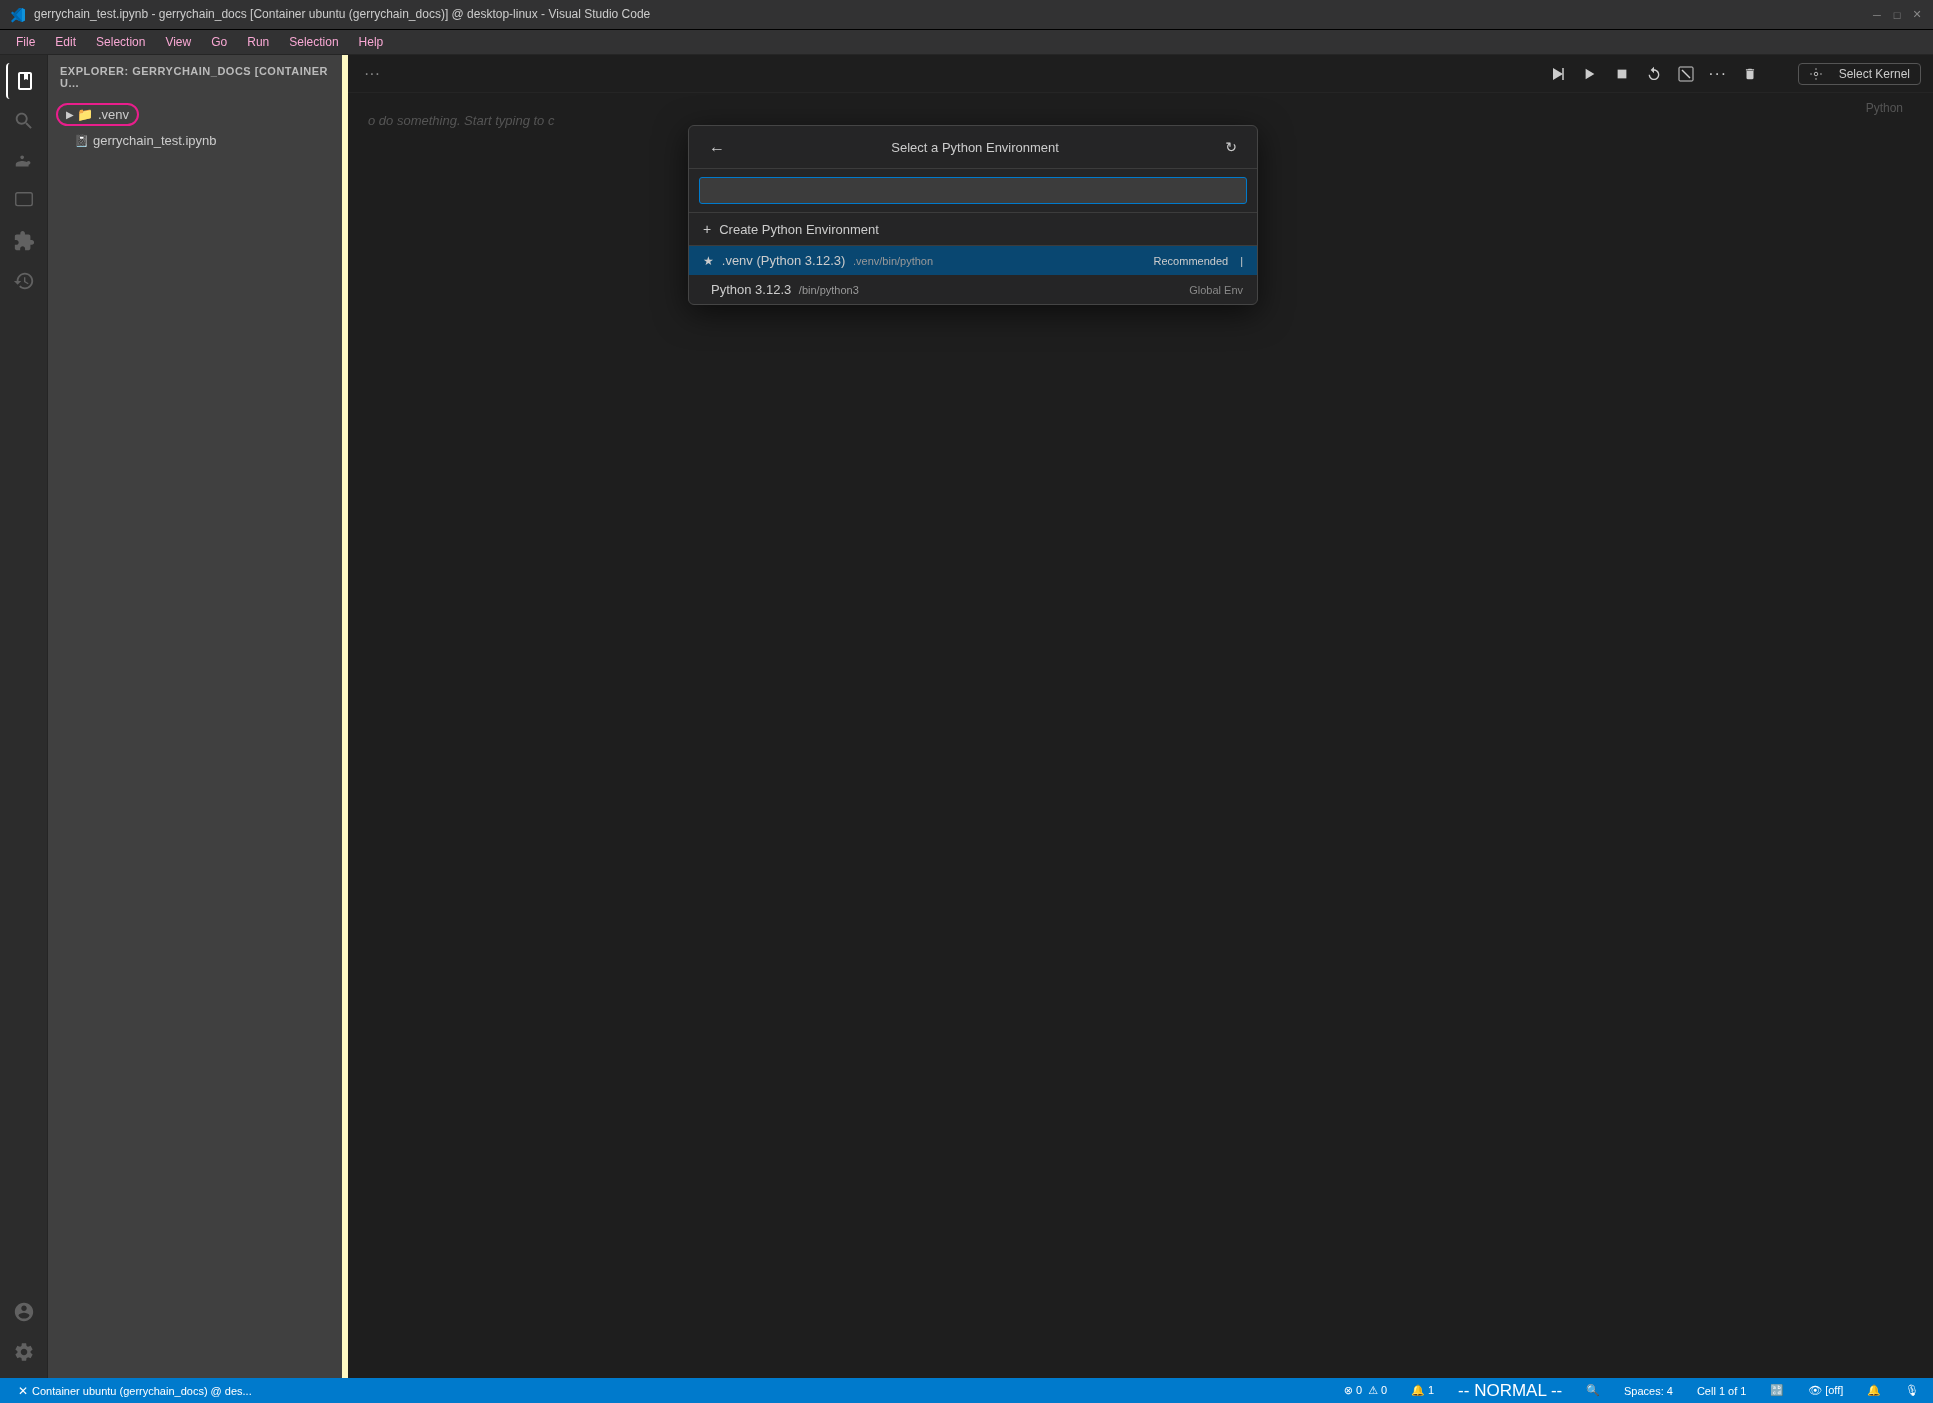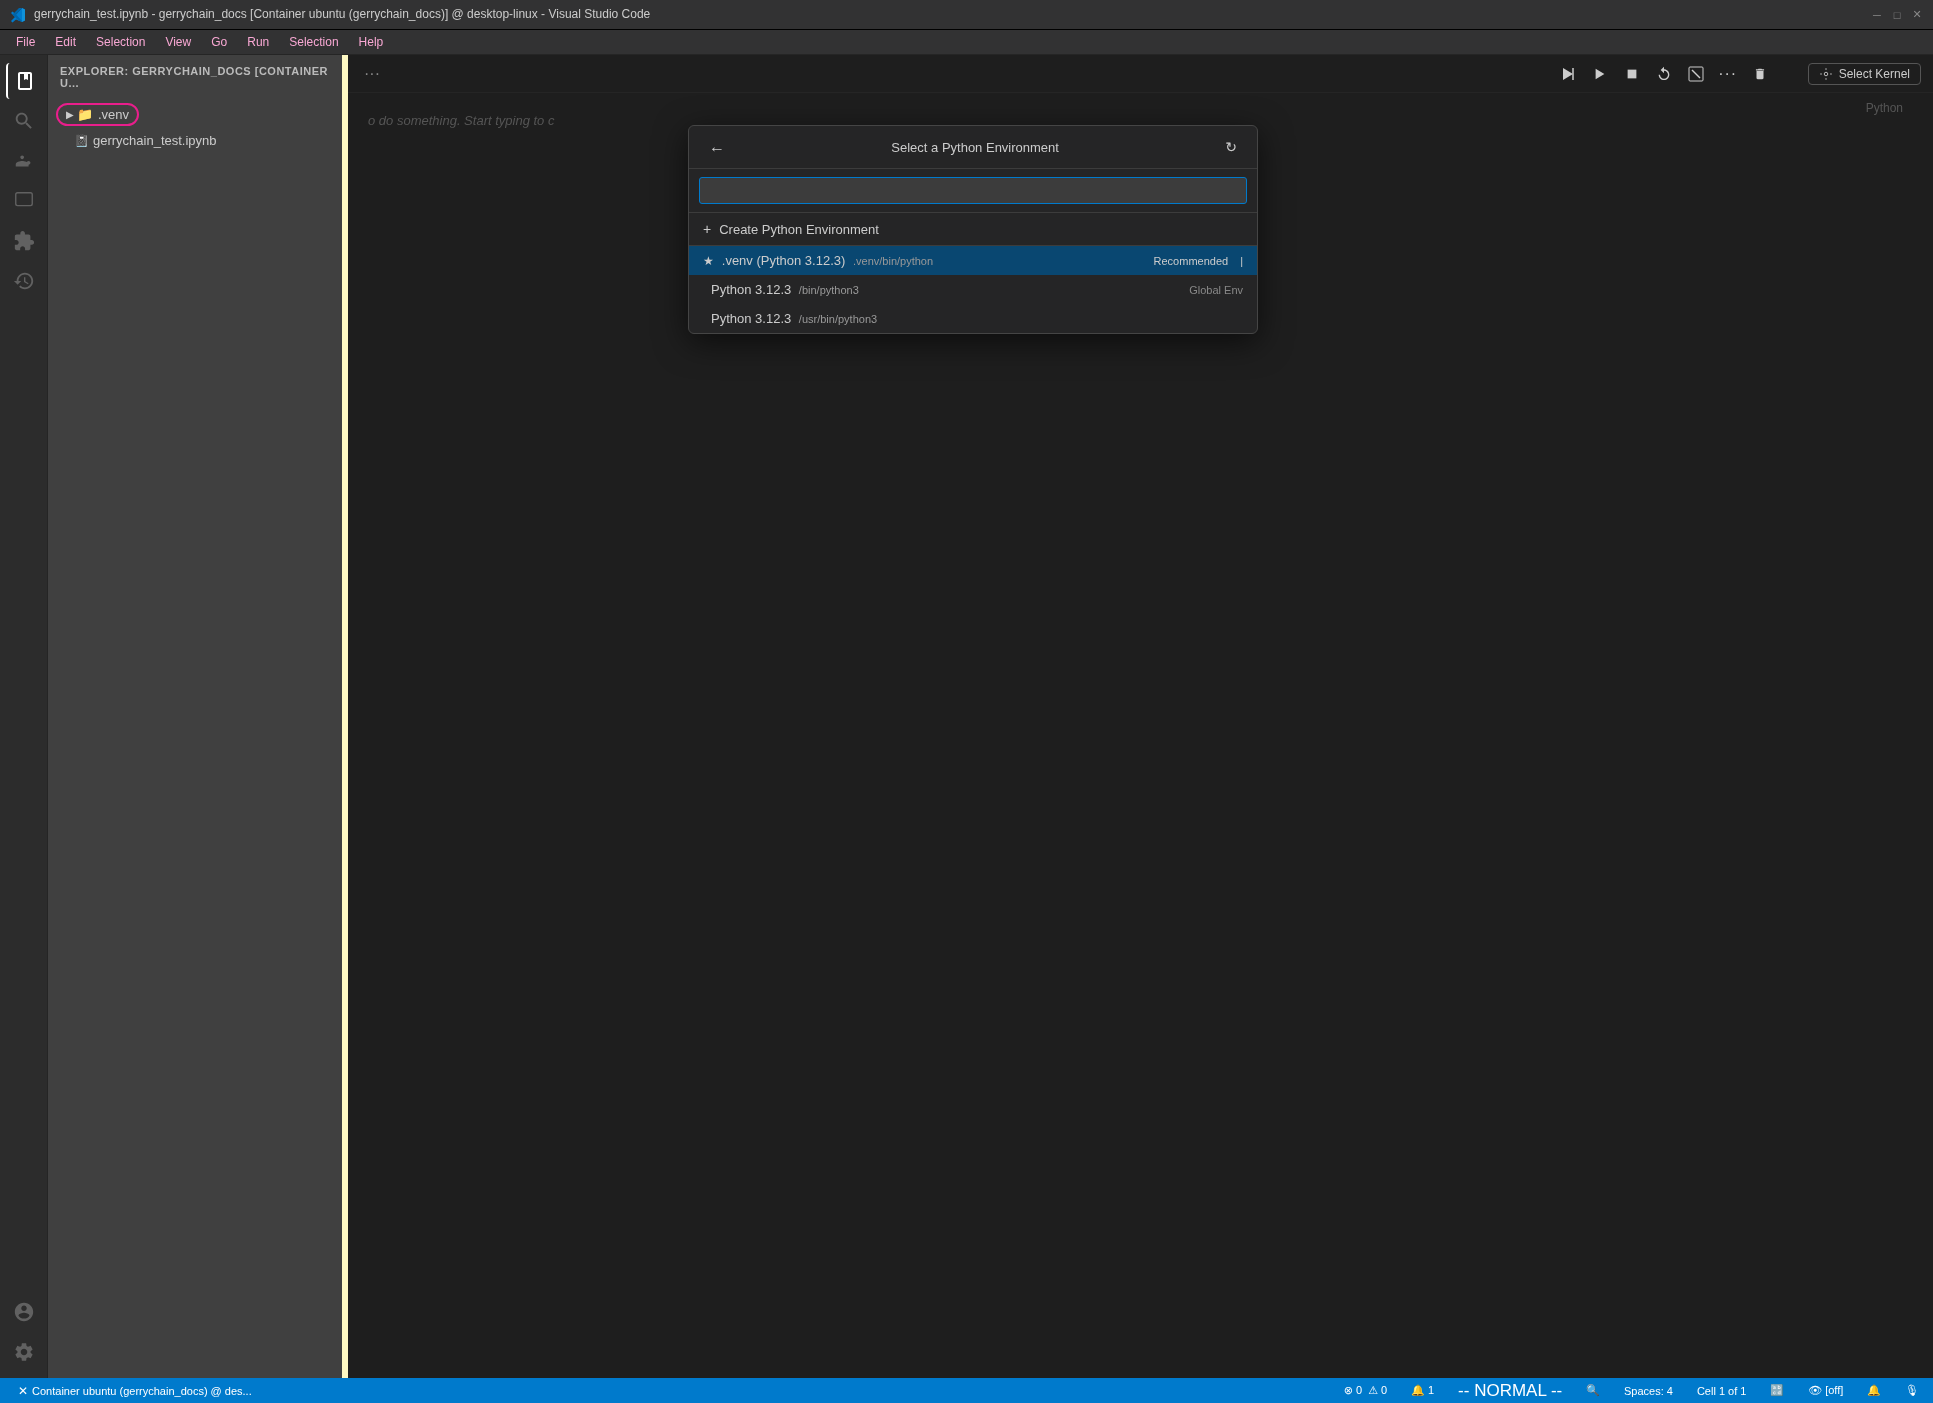--- a/index.html
+++ b/index.html
@@ -169,21 +169,21 @@
       align-items: center;
       justify-content: center;
       cursor: pointer;
       border-radius: 3px;
       font-size: 13px;
       color: #cccccc;
     }
     .select-kernel-btn {
       display: flex;
       align-items: center;
-      gap: 6px;
+      gap: 16px;
       padding: 3px 10px;
       background: transparent;
       border: 1px solid #555;
       border-radius: 4px;
       cursor: pointer;
       color: #cccccc;
       font-size: 12px;
     }
 
     
@@ -532,28 +532,20 @@
 
         <div class="dialog-item">
           <span class="dialog-item-icon"></span>
           <span class="dialog-item-main">
             <span>Python 3.12.3</span>
             <span class="dialog-item-path">/bin/python3</span>
           </span>
           <span class="dialog-item-badge global-env">Global Env</span>
         </div>
 
-        <div class="dialog-item">
-          <span class="dialog-item-icon"></span>
-          <span class="dialog-item-main">
-            <span>Python 3.12.3</span>
-            <span class="dialog-item-path">/usr/bin/python3</span>
-          </span>
-          <span class="dialog-item-badge"></span>
-        </div>
       </div>
     </div>
 
   </div>
 </div>
 
 <div class="statusbar">
   <div class="statusbar-left">
     <div class="status-item" style="background: #007acc; padding: 0 10px;">
       <span>✕</span>

